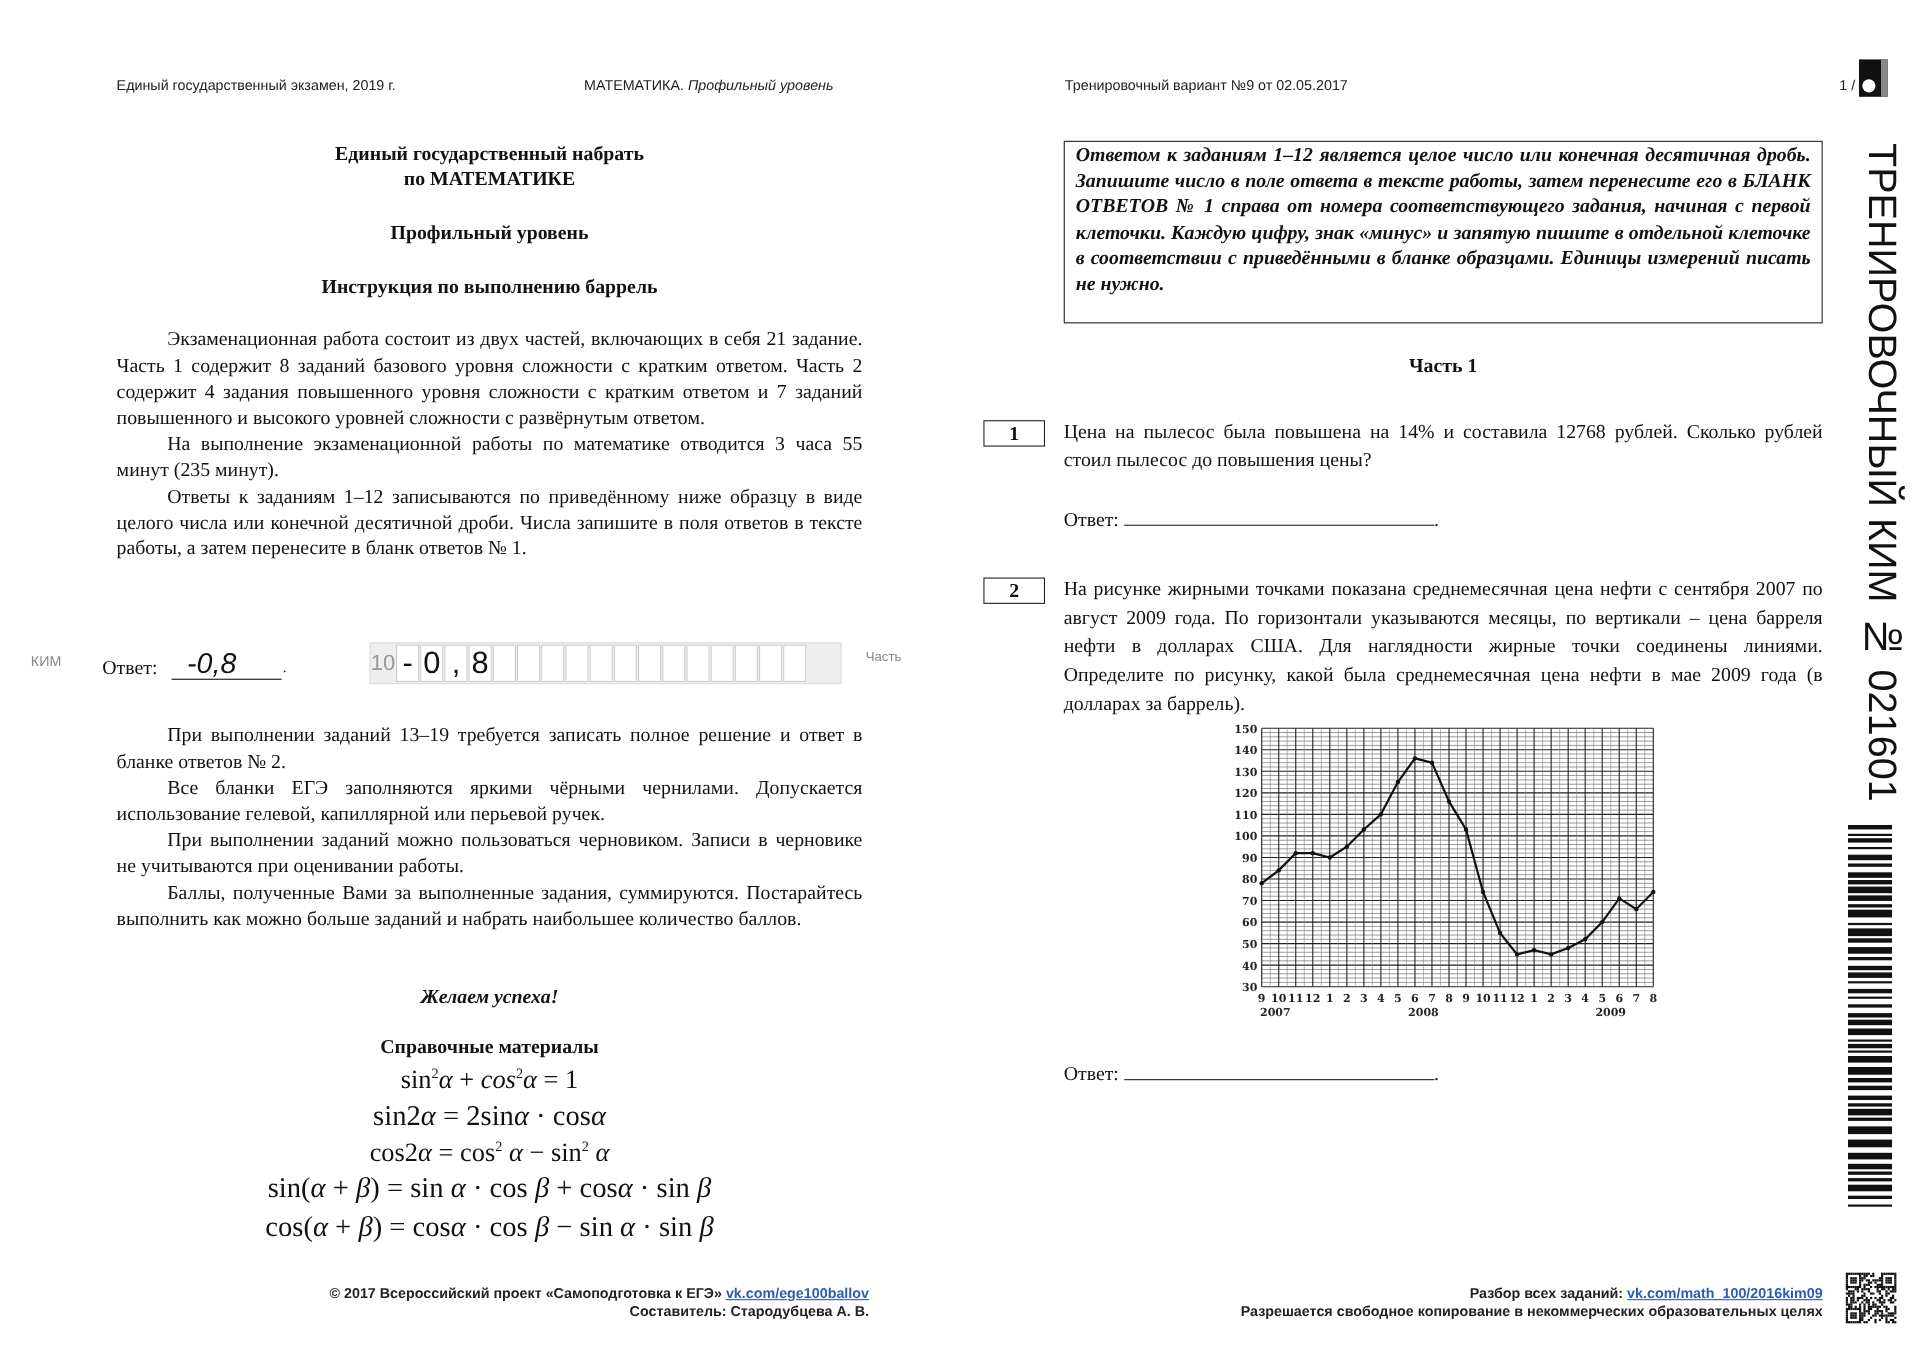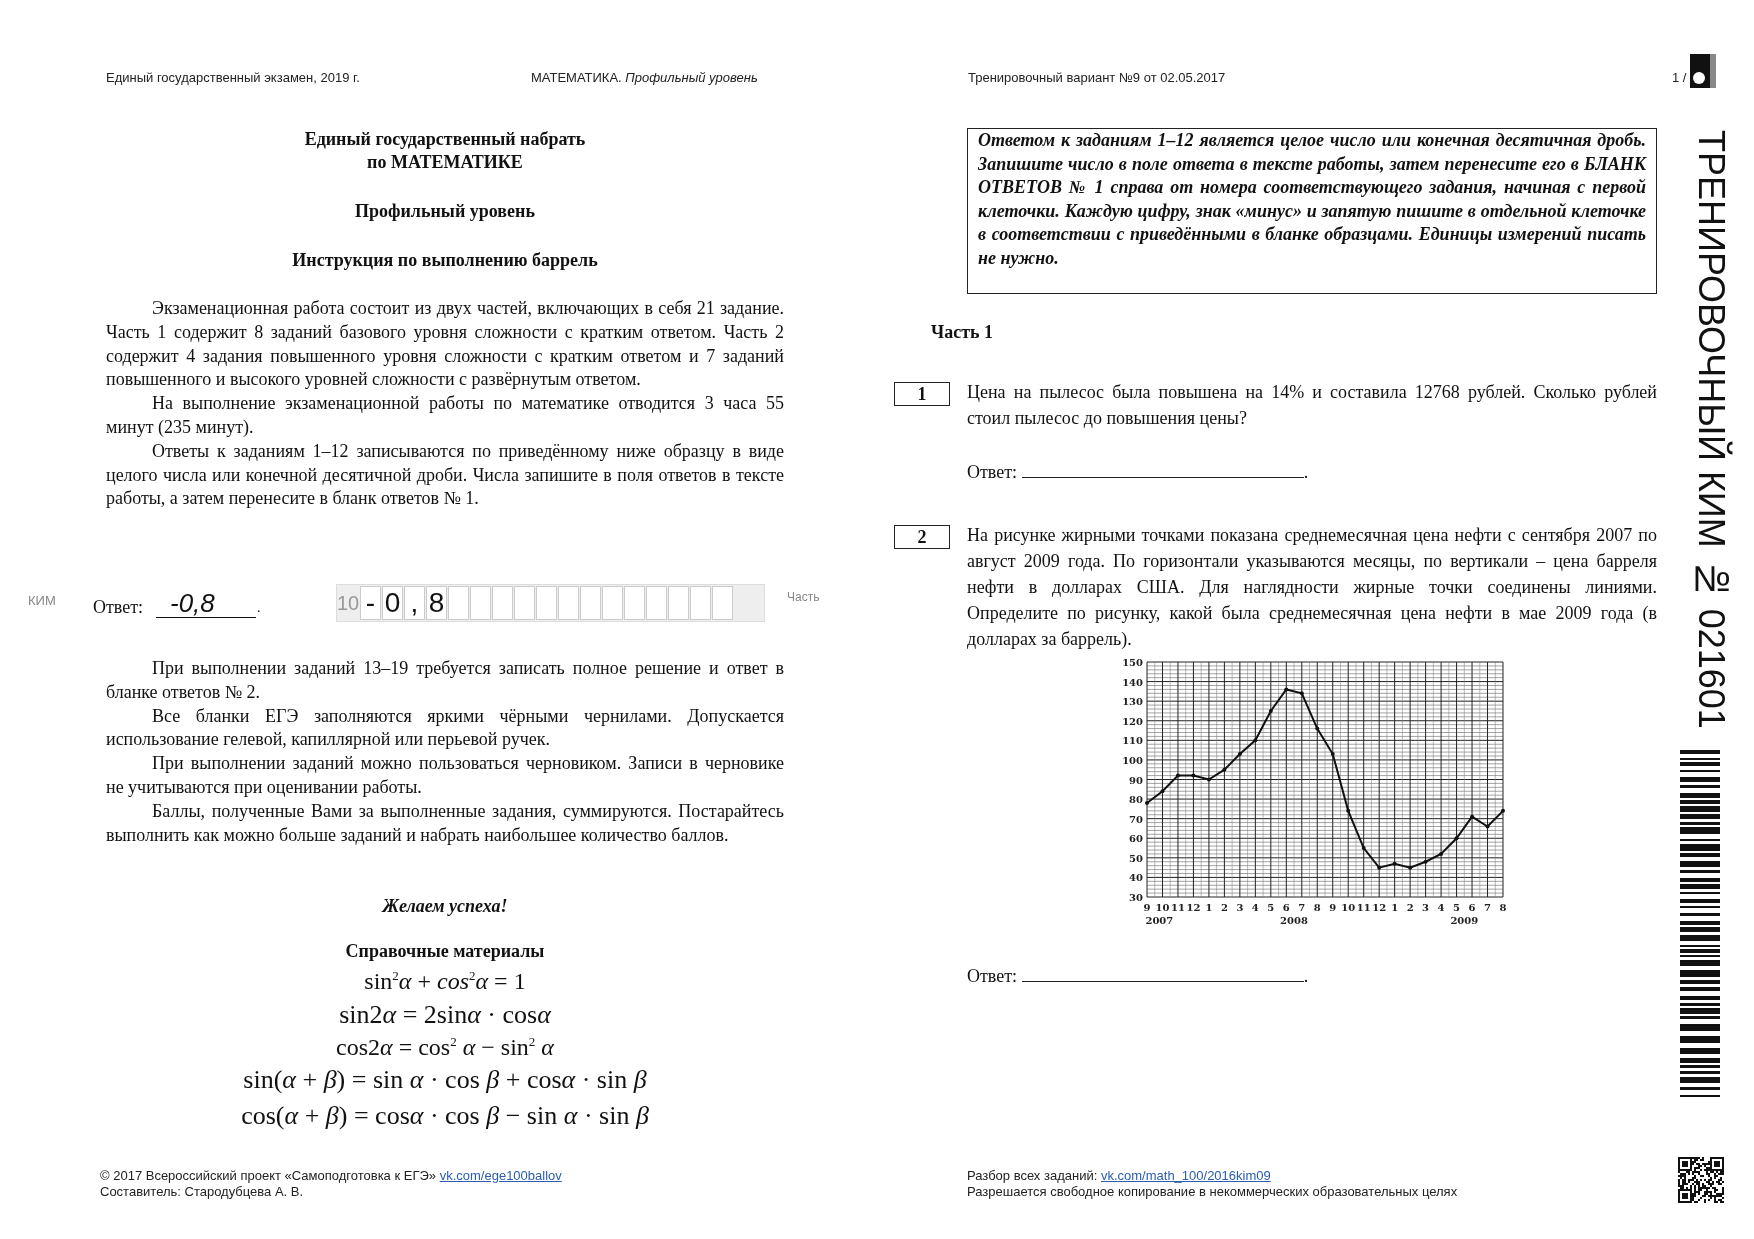--- a/index.html
+++ b/index.html
@@ -9,21 +9,21 @@
   .title{font-weight:bold;font-size:18px;text-align:center;width:690px;left:100px;}
   .para{font-size:18px;line-height:23.8px;text-align:justify;text-indent:46px;margin:0;}
   .left-col{left:106px;width:678px;}
   .sans{font-family:"Liberation Sans",sans-serif;}
   .grey{color:#888;}
   .answer-cells{left:336px;top:584px;height:36px;width:427px;background:#eee;display:flex;align-items:center;border:1px solid #ddd;}
   .cell{width:19px;height:32px;border:1px solid #ccc;background:#fff;margin-left:1px;font-family:"Liberation Sans",sans-serif;font-size:28px;display:flex;align-items:center;justify-content:center;color:#111;}
   .cellnum{font-family:"Liberation Sans",sans-serif;font-size:20px;color:#999;width:22px;text-align:center;}
   .formula{font-family:"Liberation Serif",serif;font-size:24px;text-align:center;width:690px;left:100px;}
   .formula i{font-style:italic;}
-  .footer{font-family:"Liberation Sans",sans-serif;font-size:13px;text-align:left;color:#222;}
+  .footer{font-family:"Liberation Sans",sans-serif;font-size:13px;text-align:right;color:#222;font-weight:bold;}
   .link{color:#2a5db0;text-decoration:underline;}
   .instr-box{left:967px;top:128px;width:690px;height:166px;border:1.5px solid #222;box-sizing:border-box;padding:0 10px;font-weight:bold;font-style:italic;font-size:18px;line-height:23.5px;text-align:justify;}
   .task-num{width:56px;height:24px;border:1.5px solid #222;box-sizing:border-box;font-weight:bold;font-size:18px;text-align:center;line-height:22px;}
   .task-text{font-size:18px;line-height:26px;text-align:justify;left:967px;width:690px;margin:0;}
   .ans-line{display:inline-block;width:282px;border-bottom:1.5px solid #222;height:18px;vertical-align:baseline;}
   .vertical{left:1690px;top:130px;writing-mode:vertical-rl;font-family:"Liberation Sans",sans-serif;font-size:36px;letter-spacing:0px;color:#111;}
 </style>
 </head>
 <body>
 
@@ -89,21 +89,21 @@
 <div class="abs formula" style="top:1065px;font-size:26px;">sin(<i>α</i> + <i>β</i>) = sin <i>α</i> · cos <i>β</i> + cos<i>α</i> · sin <i>β</i></div>
 <div class="abs formula" style="top:1101px;font-size:26px;">cos(<i>α</i> + <i>β</i>) = cos<i>α</i> · cos <i>β</i> − sin <i>α</i> · sin <i>β</i></div>
 
 <div class="abs footer" style="left:100px;width:690px;top:1168px;">
   <span>© 2017 Всероссийский проект «Самоподготовка к ЕГЭ»</span>
   <span class="link">vk.com/ege100ballov</span>
 </div>
 <div class="abs footer" style="left:100px;width:690px;top:1184px;">Составитель: Стародубцева А. В.</div>
 
 <div class="abs instr-box">Ответом к заданиям 1–12 является целое число или конечная десятичная дробь. Запишите число в поле ответа в тексте работы, затем перенесите его в БЛАНК ОТВЕТОВ № 1 справа от номера соответствующего задания, начиная с первой клеточки. Каждую цифру, знак «минус» и запятую пишите в отдельной клеточке в соответствии с приведёнными в бланке образцами. Единицы измерений писать не нужно.</div>
-<div class="abs" style="left:931px;width:690px;top:322px;text-align:left;font-weight:bold;font-size:18px;">Часть 1</div>
+<div class="abs" style="left:967px;width:690px;top:322px;text-align:center;font-weight:bold;font-size:18px;">Часть 1</div>
 
 <div class="abs task-num" style="left:894px;top:382px;">1</div>
 <p class="abs task-text" style="top:379px;">Цена на пылесос была повышена на 14% и составила 12768 рублей. Сколько рублей стоил пылесос до повышения цены?</p>
 <div class="abs" style="left:967px;top:459px;font-size:18px;">
   <span>Ответ:</span>
   <span class="ans-line"></span>.
 </div>
 
 <div class="abs task-num" style="left:894px;top:525px;">2</div>
 <p class="abs task-text" style="top:522px;">На рисунке жирными точками показана среднемесячная цена нефти с сентября 2007 по август 2009 года. По горизонтали указываются месяцы, по вертикали – цена барреля нефти в долларах США. Для наглядности жирные точки соединены линиями. Определите по рисунку, какой была среднемесячная цена нефти в мае 2009 года (в долларах за баррель).</p>

